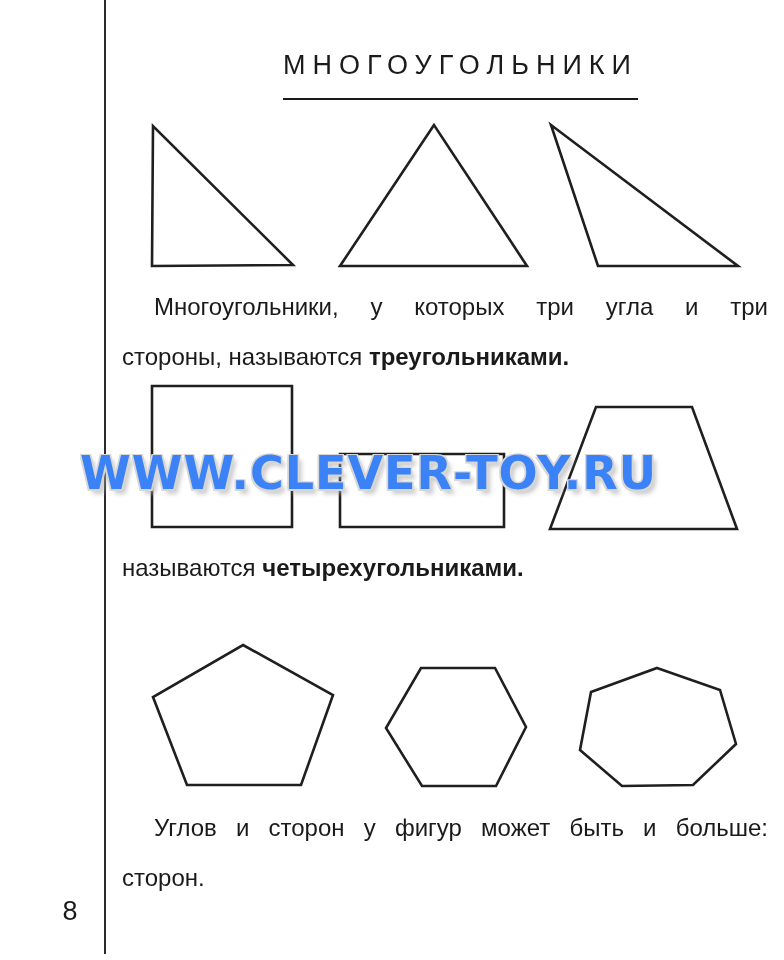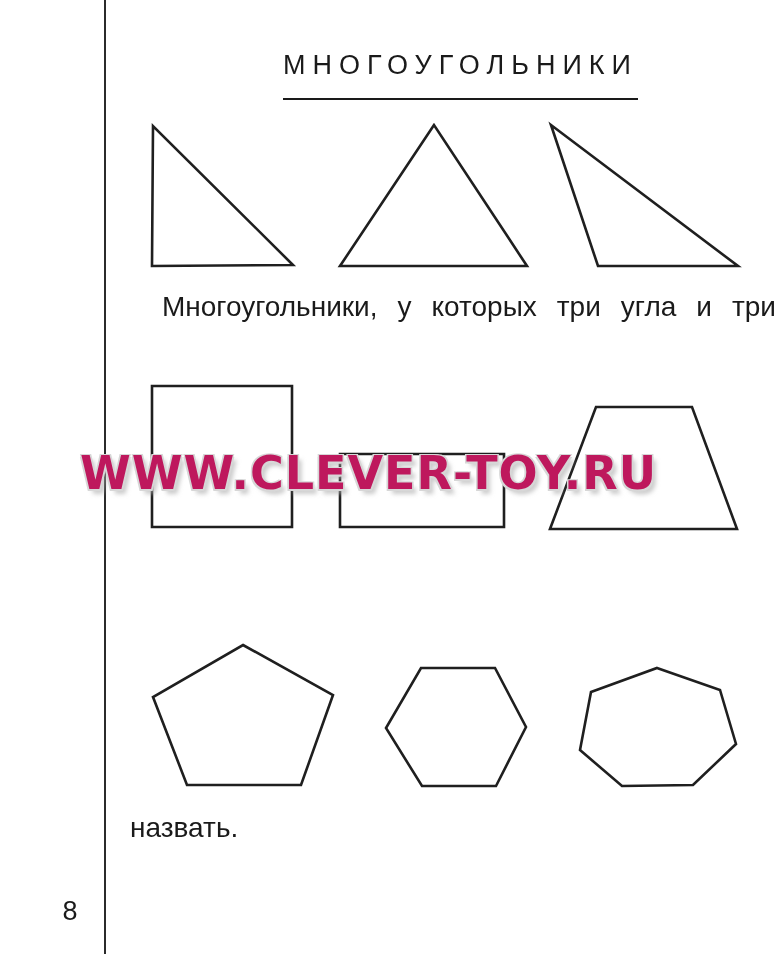--- a/index.html
+++ b/index.html
@@ -40,34 +40,34 @@
   }
   .watermark{
     position:absolute;
     left:80px;top:446px;
     z-index:2;
     font-family:"DejaVu Sans", sans-serif;
     font-weight:bold;
     font-size:46px;
     letter-spacing:1px;
     white-space:nowrap;
-    color:#be185d;
+    color:#3b82f6;
     text-shadow:
       -1.5px -1.5px 0 #d7d7d7,
        1.5px -1.5px 0 #d7d7d7,
       -1.5px  1.5px 0 #d7d7d7,
        1.5px  1.5px 0 #d7d7d7,
        4px 5px 4px rgba(170,170,170,0.6);
     pointer-events:none;
   }
   .para{
     position:absolute;
-    left:130px;
+    left:122px;
     width:646px;
-    font-size:28px;
+    font-size:24px;
     z-index:3;
   }
   .para .line{
     height:50px;
     line-height:50px;
     white-space:nowrap;
   }
   .para .line.justify{
     text-align:justify;
     text-align-last:justify;
@@ -99,22 +99,25 @@
       <polygon points="596,407 692,407 737,529 550,529" fill="none" stroke="#1f1f1f" stroke-width="2.6" stroke-linejoin="miter"></polygon>
       <polygon points="243,645 333,695 301,785 187,785 153,697" fill="none" stroke="#1f1f1f" stroke-width="2.6" stroke-linejoin="miter"></polygon>
       <polygon points="421,668 495,668 526,727 496,786 422,786 386,728" fill="none" stroke="#1f1f1f" stroke-width="2.6" stroke-linejoin="miter"></polygon>
       <polygon points="657,668 720,690 736,744 693,785 622,786 580,750 591,692" fill="none" stroke="#1f1f1f" stroke-width="2.6" stroke-linejoin="miter"></polygon>
     </svg>
 
   <div class="watermark">WWW.CLEVER-TOY.RU</div>
 
   <div class="para" id="p1">
     <div class="line justify indent">Многоугольники, у которых три угла и три</div>
+    <div class="line"><span>стороны, называются </span><span class="bold">треугольниками.</span></div>
   </div>
 
   <div class="para" id="p2">
+    <div class="line"><span>называются </span><span class="bold">четырехугольниками.</span></div>
   </div>
 
   <div class="para" id="p3">
-    <div class="line">назвать.</div>
+    <div class="line justify indent">Углов и сторон у фигур может быть и больше:</div>
+    <div class="line">сторон.</div>
   </div>
 
 </div>
 
 </body></html>

